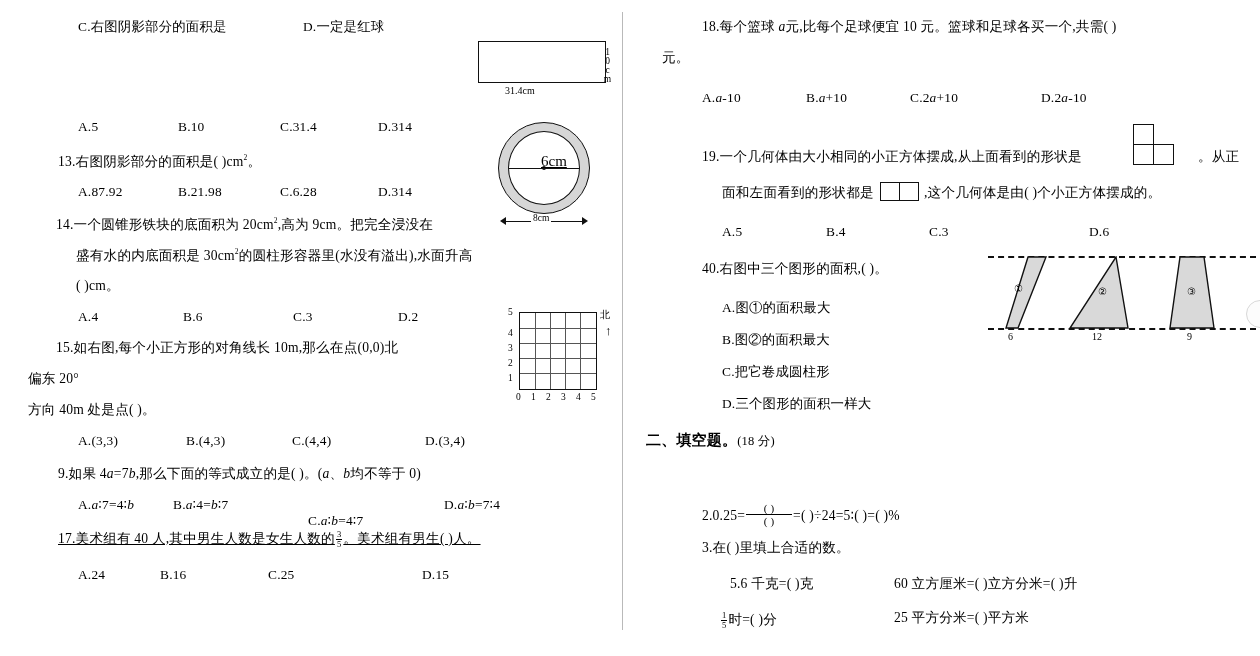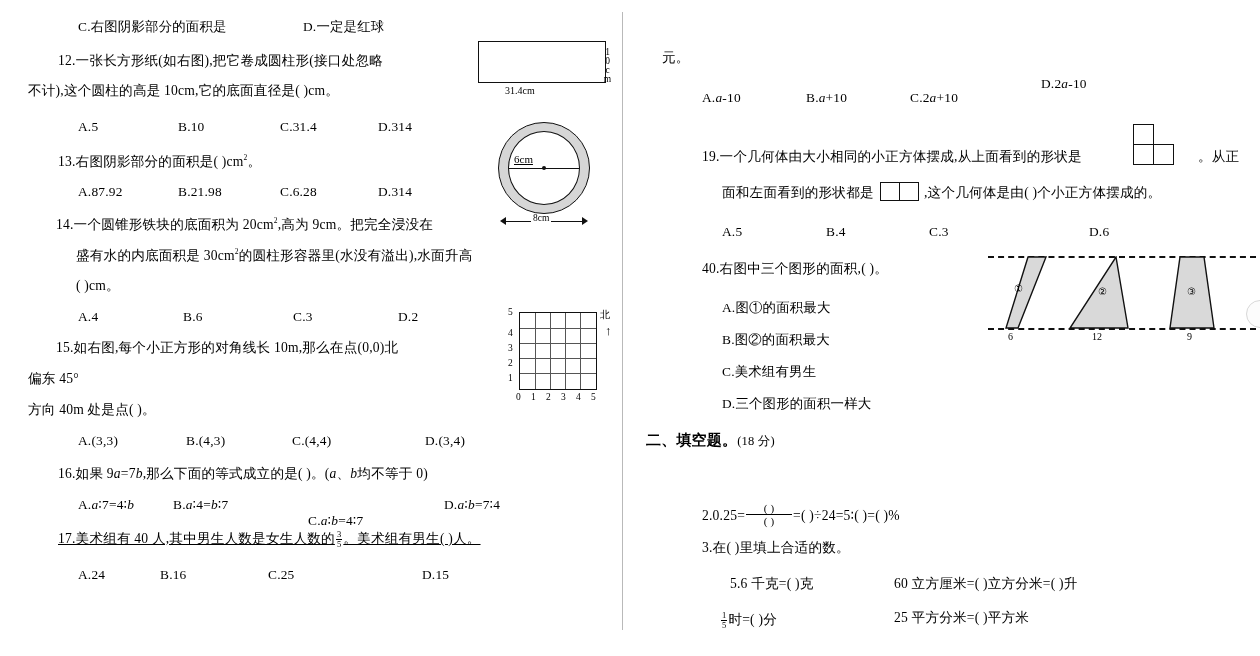--- a/index.html
+++ b/index.html
@@ -103,21 +103,21 @@
     background: #ffffff; box-sizing: border-box;
   }
   .ring-diam {
     position:absolute; left:11px; top:46px; width: 70px; height: 0;
     border-top: 1.4px solid #111;
   }
   .ring-dot {
     position:absolute; left:44px; top:44px; width: 4px; height: 4px;
     background:#111; border-radius:50%;
   }
-  .ring-lbl6 { position:absolute; left:16px; top:32px; font-size: 11px; text-decoration: underline; }
+  .ring-lbl6 { position:absolute; left:43px; top:32px; font-size: 15px; text-decoration: underline; }
   .dim8 { position: absolute; left: 498px; top: 216px; width: 92px; height: 14px; }
   .dim8 .bar { position:absolute; left:4px; top:5px; width: 84px; border-top:1.1px solid #111; }
   .dim8 .ah-l { position:absolute; left:2px; top:1px; width:0;height:0;
     border-top:4px solid transparent;border-bottom:4px solid transparent;border-right:6px solid #111; }
   .dim8 .ah-r { position:absolute; right:2px; top:1px; width:0;height:0;
     border-top:4px solid transparent;border-bottom:4px solid transparent;border-left:6px solid #111; }
   .dim8 .lbl { position:absolute; left:33px; top:-2px; font-size: 9.5px; background:#fff; padding:0 2px; }
 
   
   .grid-wrap { position: absolute; left: 502px; top: 310px; width: 112px; height: 100px; }
@@ -169,22 +169,20 @@
 <div class="page">
 
   <div class="divider"></div>
   <div class="edge-artifact"></div>
 
   <div class="col col-left">
 
     <div class="ln opt" style="left:78px; top:20px;">C.右图阴影部分的面积是</div>
     <div class="ln opt" style="left:303px; top:20px;">D.一定是红球</div>
 
-    <div class="ln q" style="left:58px; top:54px;">12.一张长方形纸(如右图),把它卷成圆柱形(接口处忽略</div>
-    <div class="ln q" style="left:28px; top:84px;">不计),这个圆柱的高是 10cm,它的底面直径是(        )cm。</div>
 
     <div class="fig rect-fig"></div>
     <div class="rect-w">31.4cm</div>
     <div class="rect-h">10cm</div>
 
     <div class="ln opt" style="left:78px; top:120px;">A.5</div>
     <div class="ln opt" style="left:178px; top:120px;">B.10</div>
     <div class="ln opt" style="left:280px; top:120px;">C.31.4</div>
     <div class="ln opt" style="left:378px; top:120px;">D.314</div>
 
@@ -218,21 +216,21 @@
       <span>盛有水的内底面积是 30cm</span><sup class="ex">2</sup><span>的圆柱形容器里(水没有溢出),水面升高</span>
     </div>
     <div class="ln q" style="left:76px; top:279px;">(        )cm。</div>
 
     <div class="ln opt" style="left:78px; top:310px;">A.4</div>
     <div class="ln opt" style="left:183px; top:310px;">B.6</div>
     <div class="ln opt" style="left:293px; top:310px;">C.3</div>
     <div class="ln opt" style="left:398px; top:310px;">D.2</div>
 
     <div class="ln q" style="left:56px; top:341px;">15.如右图,每个小正方形的对角线长 10m,那么在点(0,0)北</div>
-    <div class="ln q" style="left:28px; top:372px;">偏东 45°</div>
+    <div class="ln q" style="left:28px; top:372px;">偏东 20°</div>
     <div class="ln q" style="left:28px; top:403px;">方向 40m 处是点(        )。</div>
 
     <div class="grid-wrap">
       <div class="grid-box">
         <div class="gl-v" style="left:15px;"></div>
         <div class="gl-v" style="left:30px;"></div>
         <div class="gl-v" style="left:45px;"></div>
         <div class="gl-v" style="left:60px;"></div>
         <div class="gl-h" style="top:15px;"></div>
         <div class="gl-h" style="top:30px;"></div>
@@ -253,21 +251,21 @@
       <div class="north">北</div>
       <div class="north-arrow">↑</div>
     </div>
 
     <div class="ln opt" style="left:78px; top:434px;">A.(3,3)</div>
     <div class="ln opt" style="left:186px; top:434px;">B.(4,3)</div>
     <div class="ln opt" style="left:292px; top:434px;">C.(4,4)</div>
     <div class="ln opt" style="left:425px; top:434px;">D.(3,4)</div>
 
     <div class="ln q" style="left:58px; top:467px;">
-      <span>16.如果 9</span><span class="ital">a</span><span>=7</span><span class="ital">b</span><span>,那么下面的等式成立的是(        )。(</span><span class="ital">a</span><span>、</span><span class="ital">b</span><span>均不等于 0)</span>
+      <span>9.如果 4</span><span class="ital">a</span><span>=7</span><span class="ital">b</span><span>,那么下面的等式成立的是(        )。(</span><span class="ital">a</span><span>、</span><span class="ital">b</span><span>均不等于 0)</span>
     </div>
 
     <div class="ln opt" style="left:78px; top:498px;">
       <span>A.</span><span class="ital">a</span><span>∶7=4∶</span><span class="ital">b</span>
     </div>
     <div class="ln opt" style="left:173px; top:498px;">
       <span>B.</span><span class="ital">a</span><span>∶4=</span><span class="ital">b</span><span>∶7</span>
     </div>
     <div class="ln opt" style="left:308px; top:498px;margin-top:16px;">
       <span>C.</span><span class="ital">a</span><span>∶</span><span class="ital">b</span><span>=4∶7</span>
@@ -281,50 +279,53 @@
     </div>
 
     <div class="ln opt" style="left:78px; top:568px;">A.24</div>
     <div class="ln opt" style="left:160px; top:568px;">B.16</div>
     <div class="ln opt" style="left:268px; top:568px;">C.25</div>
     <div class="ln opt" style="left:422px; top:568px;">D.15</div>
   </div>
 
   <div class="col col-right">
 
+    <div class="ln q" style="left:66px; top:20px;">
+      <span>18.每个篮球 </span><span class="ital">a</span><span>元,比每个足球便宜 10 元。篮球和足球各买一个,共需(        )</span>
+    </div>
     <div class="ln q" style="left:26px; top:51px;">元。</div>
 
     <div class="ln opt" style="left:66px; top:91px;">
       <span>A.</span><span class="ital">a</span><span>-10</span>
     </div>
     <div class="ln opt" style="left:170px; top:91px;">
       <span>B.</span><span class="ital">a</span><span>+10</span>
     </div>
     <div class="ln opt" style="left:274px; top:91px;">
       <span>C.2</span><span class="ital">a</span><span>+10</span>
     </div>
-    <div class="ln opt" style="left:405px; top:77px;">
+    <div class="ln opt" style="left:405px; top:91px;">
       <span>D.2</span><span class="ital">a</span><span>-10</span>
     </div>
 
     <div class="ln q" style="left:66px; top:150px;">19.一个几何体由大小相同的小正方体摆成,从上面看到的形状是</div>
     <div class="ln q" style="left:562px; top:150px;">。从正</div>
 
     <div class="ln q" style="left:86px; top:186px;">面和左面看到的形状都是</div>
     <div class="ln q" style="left:288px; top:186px;">,这个几何体是由(        )个小正方体摆成的。</div>
 
     <div class="ln opt" style="left:86px; top:225px;">A.5</div>
     <div class="ln opt" style="left:190px; top:225px;">B.4</div>
     <div class="ln opt" style="left:293px; top:225px;">C.3</div>
     <div class="ln opt" style="left:453px; top:225px;">D.6</div>
 
     <div class="ln q" style="left:66px; top:262px;">40.右图中三个图形的面积,(        )。</div>
     <div class="ln opt" style="left:86px; top:301px;">A.图①的面积最大</div>
     <div class="ln opt" style="left:86px; top:333px;">B.图②的面积最大</div>
-    <div class="ln opt" style="left:86px; top:365px;">C.美术组有男生</div>
+    <div class="ln opt" style="left:86px; top:365px;">C.把它卷成圆柱形</div>
     <div class="ln opt" style="left:86px; top:397px;">D.三个图形的面积一样大</div>
 
     <div class="ln sect" style="left:10px; top:433px;">
       <span>二、填空题。</span><span class="pts">(18 分)</span>
     </div>
 
 
     <div class="ln q" style="left:66px; top:502px;">
       <span>2.0.25=</span><span class="frac-wide"><span class="num">(        )</span><span class="den">(        )</span></span><span>=(        )÷24=5∶(        )=(        )%</span>
     </div>

